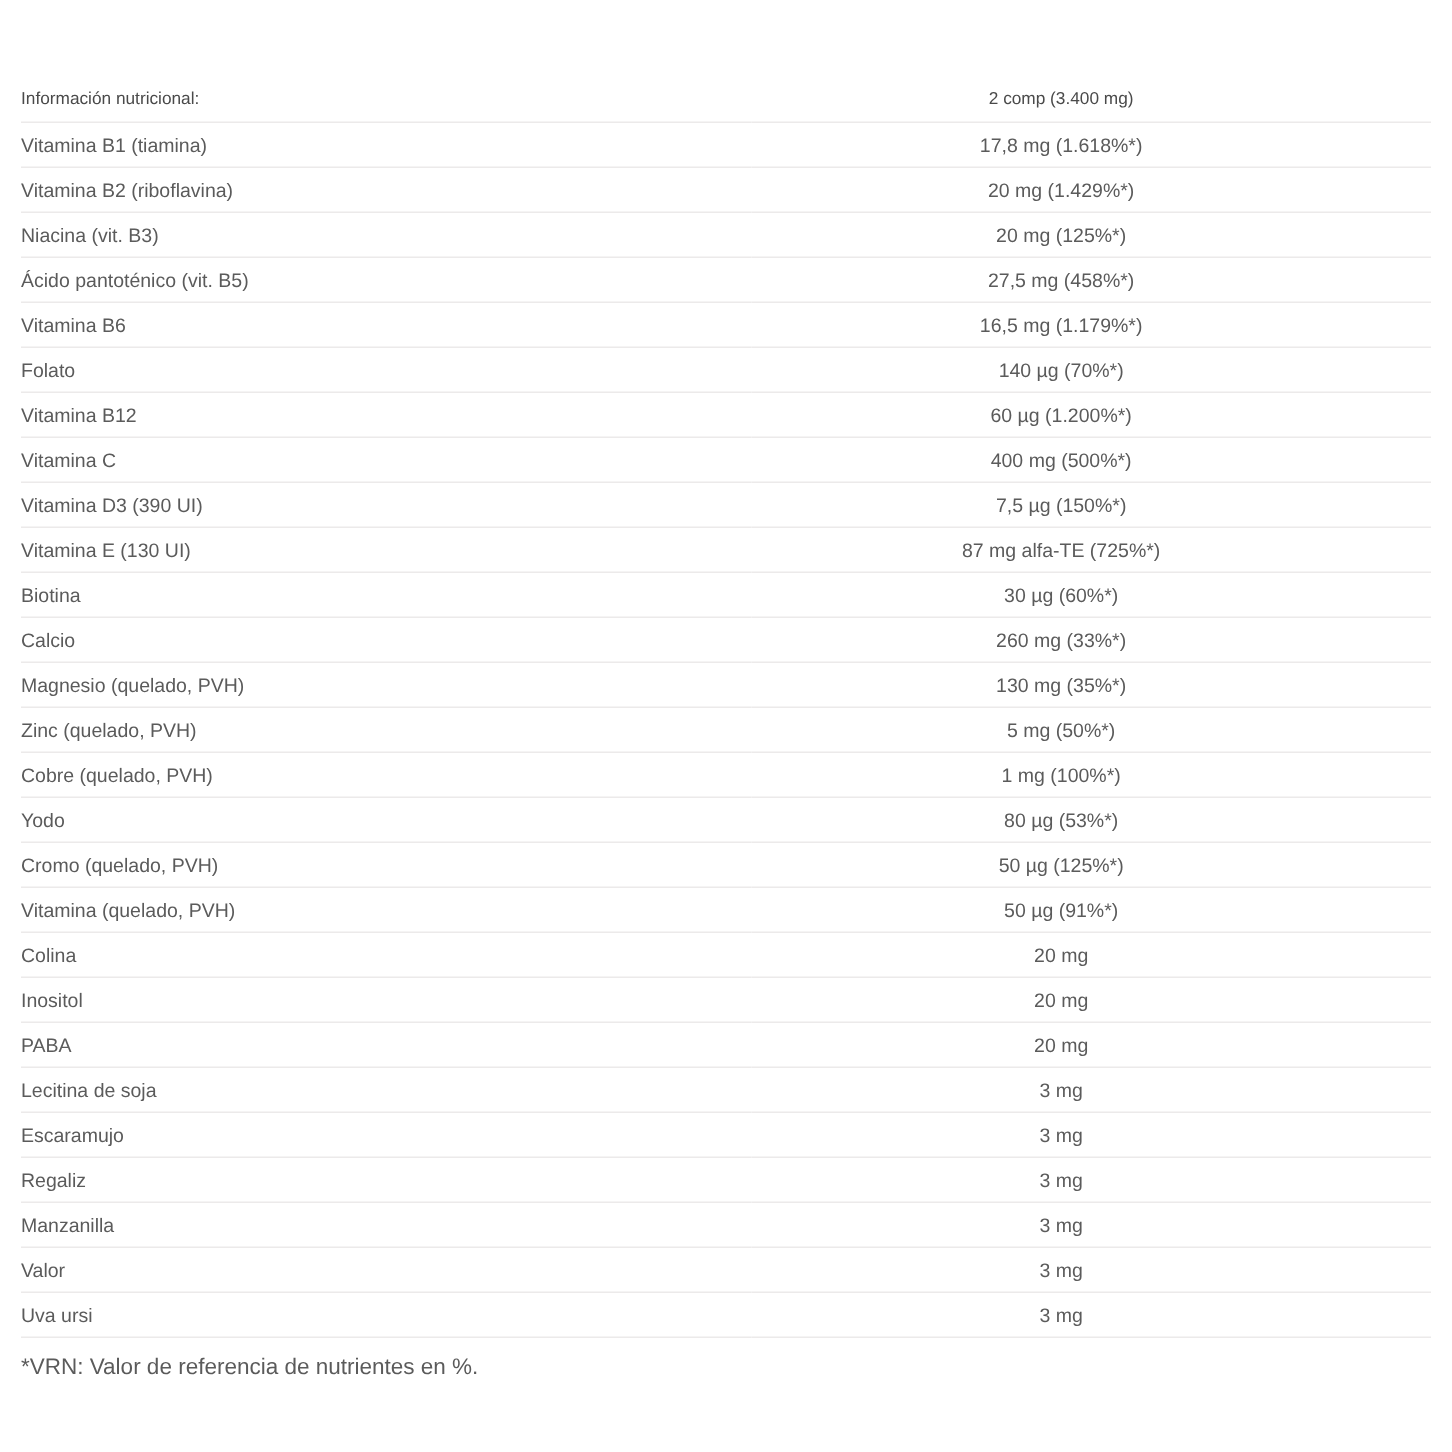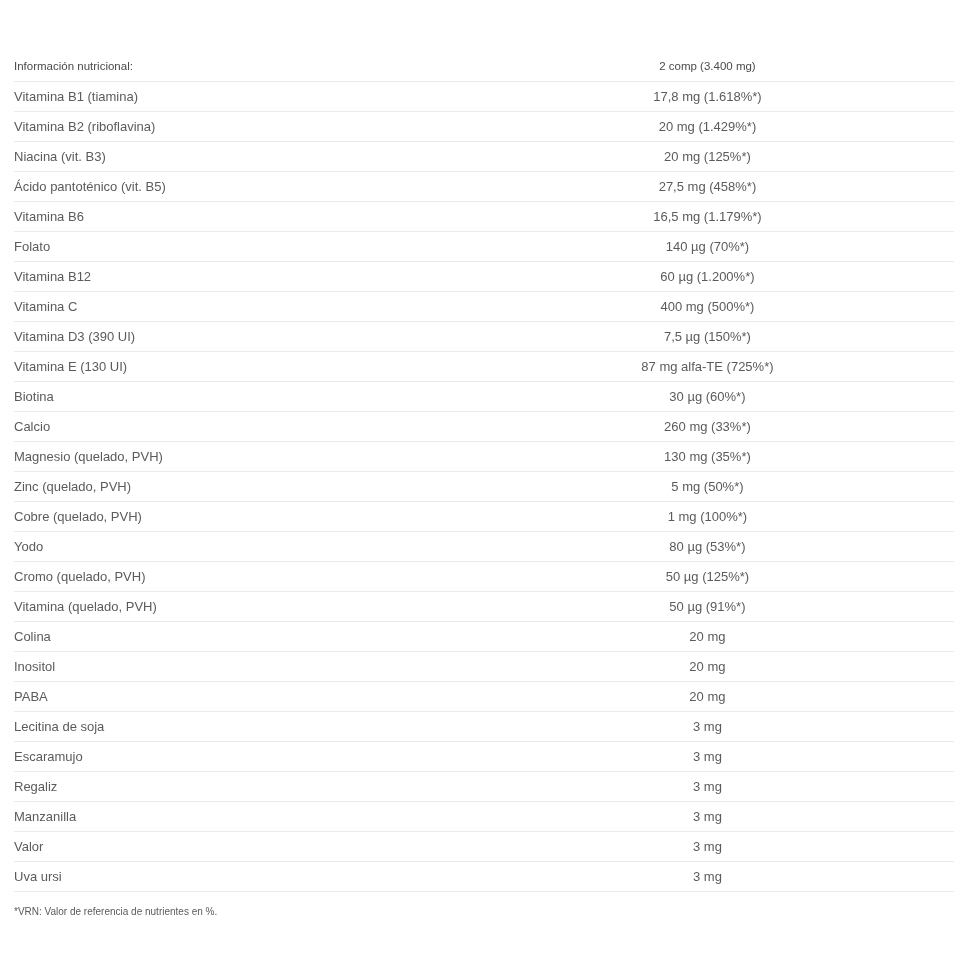--- a/index.html
+++ b/index.html
@@ -61,21 +61,21 @@
     padding-left: 0px;
   }
   .data-row td.value-col {
     text-align: center;
     padding-right: 40px;
     color: #5b5b5b;
   }
   .label-col { width: 54%; }
   .value-col { width: 46%; }
   .footnote {
-    font-size: 10px;
+    font-size: 15px;
     color: #5b5b5b;
     margin-top: 12px;
     padding-left: 0px;
     line-height: 16px;
   }
 </style>
 </head>
 <body>
 
 <div class="page">

